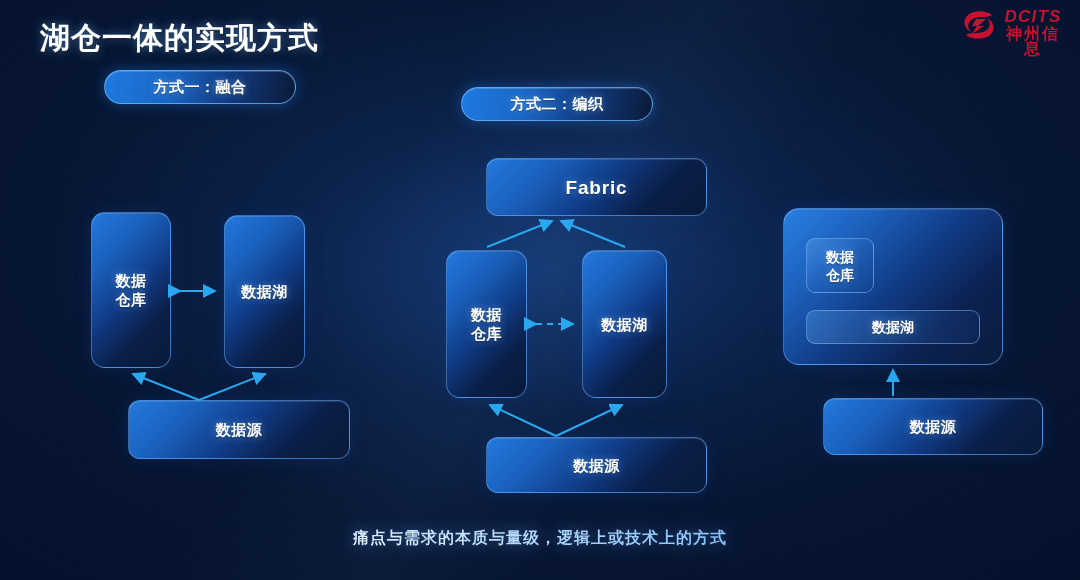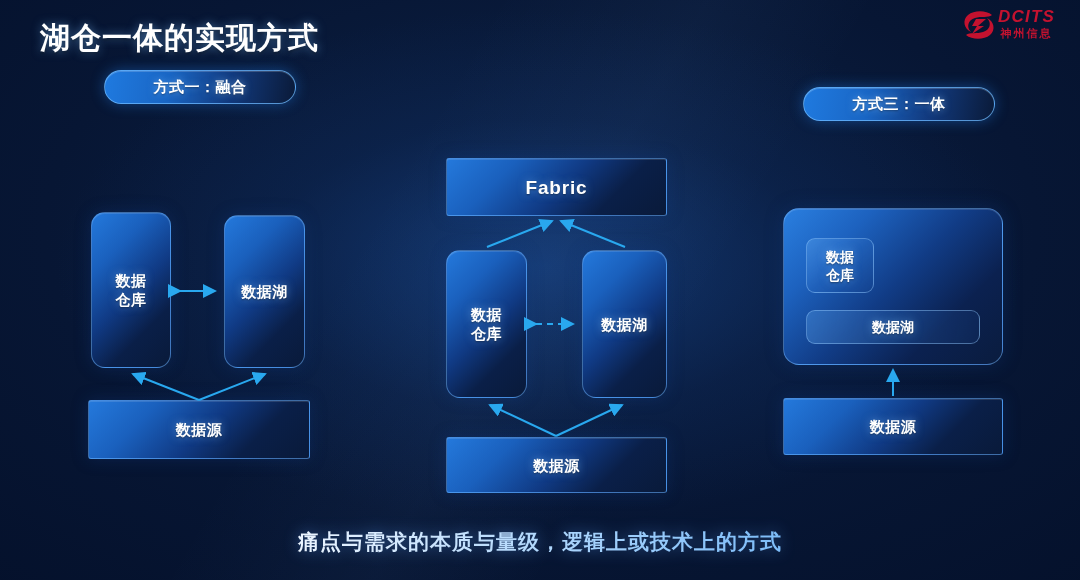--- a/index.html
+++ b/index.html
@@ -35,21 +35,21 @@
 
   
   #logo { position:absolute; right:12px; top:6px; width:106px; height:42px;text-align:center; }
   #logo .mark { position:absolute; left:0; top:4px; width:34px; height:30px; }
   #logo .txt { position:absolute; left:36px; top:1px; }
   #logo .dcits {
     font-size:17px; font-weight:bold; color:#c4122f; letter-spacing:1.2px;
     font-style:italic; line-height:19px;
   }
   #logo .cn {
-    font-size:11px; font-weight:bold; color:#c4122f; letter-spacing:2px; line-height:15px;
+    font-size:16px; font-weight:bold; color:#c4122f; letter-spacing:2px; line-height:15px;
   }
 
   
   .pill {
     position:absolute; height:34px; border-radius:17px;
     background:linear-gradient(100deg,#1f7ae0 0%, #1a66c4 34%, #123a7e 66%, #0a1a38 100%);
     border:1px solid rgba(110,185,255,.75);
     box-shadow:0 0 14px rgba(31,122,224,.45), inset 0 1px 0 rgba(255,255,255,.18);
     display:flex; align-items:center; justify-content:center;
   }
@@ -69,21 +69,21 @@
     box-shadow:inset 0 1px 0 rgba(255,255,255,.12), 0 0 16px rgba(16,60,130,.35);
     display:flex; align-items:center; justify-content:center;
   }
   .node .lbl {
     font-size:15px; font-weight:bold; color:#ffffff; line-height:19px;
     text-align:center; letter-spacing:.5px;
     text-shadow:0 0 8px rgba(130,195,255,.55), 0 1px 2px rgba(0,0,0,.5);
     white-space:pre-line;
   }
   .node.tall { border-radius:14px; }
-  .node.wide { border-radius:3px; }
+  .node.wide { border-radius:12px;margin-left:40px; }
   .node .lbl.en { font-size:19px; letter-spacing:.8px; }
 
   
   #c1-dw   { left:91px;  top:212px; width:80px;  height:156px; }
   #c1-lake { left:224px; top:215px; width:81px;  height:153px; }
   #c1-src  { left:88px;  top:400px; width:222px; height:59px; }
 
   
   #c2-fab  { left:446px; top:158px; width:221px; height:58px; }
   #c2-dw   { left:446px; top:250px; width:81px;  height:148px; }
@@ -116,21 +116,21 @@
     white-space:pre-line;
   }
   #c3-src  { left:783px; top:398px; width:220px; height:57px; }
 
   
   #arrows { position:absolute; left:0; top:0; width:1080px; height:580px; pointer-events:none; }
 
   
   #footer {
     position:absolute; left:0; top:528px; width:1080px; text-align:center;
-    font-size:21px; font-weight:bold; letter-spacing:1px;
+    font-size:16px; font-weight:bold; letter-spacing:1px;
     background:linear-gradient(90deg,#ffffff 0%, #eaf4ff 28%, #9ccdfb 58%, #62aef6 85%, #4aa0f4 100%);
     -webkit-background-clip:text; background-clip:text; color:transparent;
     -webkit-text-fill-color:transparent;
     filter:drop-shadow(0 0 8px rgba(90,165,255,.45));
   }
 </style>
 </head>
 <body>
 
 <div id="stage">
@@ -145,22 +145,22 @@
     </svg>
     <div class="txt">
       <div class="dcits">DCITS</div>
       <div class="cn">神州信息</div>
     </div>
   </div>
 
   <div class="pill" id="pill1">
     <span>方式一：融合</span>
   </div>
-  <div class="pill" id="pill3">
-    <span>方式三：一体</span>
+  <div class="pill" id="pill2">
+    <span>方式二：编织</span>
   </div>
 
   <div class="node tall" id="c1-dw">
     <div class="lbl">数据
 仓库</div>
   </div>
   <div class="node tall" id="c1-lake">
     <div class="lbl">数据湖</div>
   </div>
   <div class="node wide" id="c1-src">

